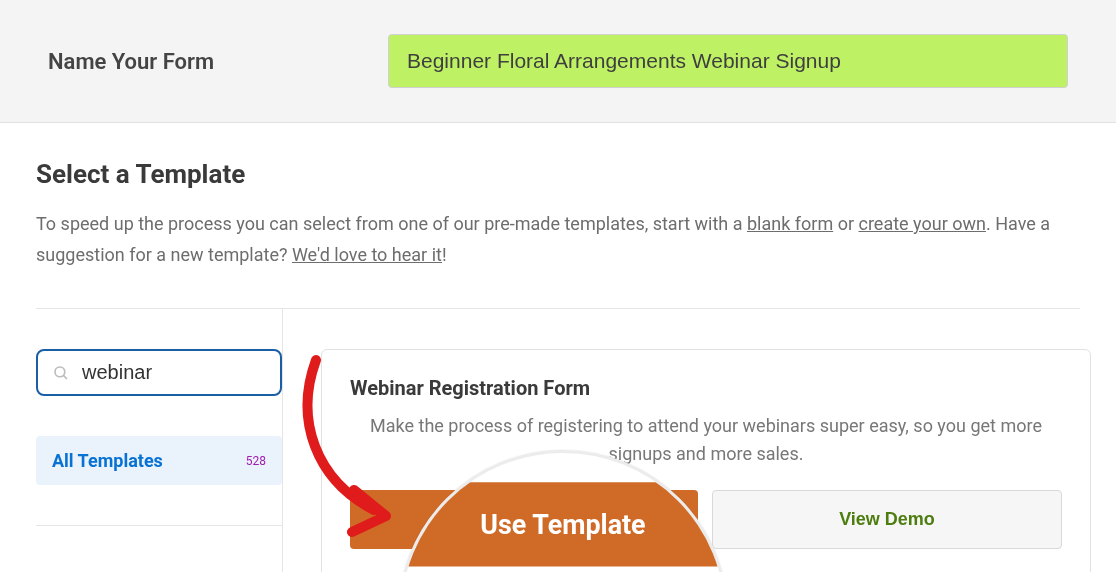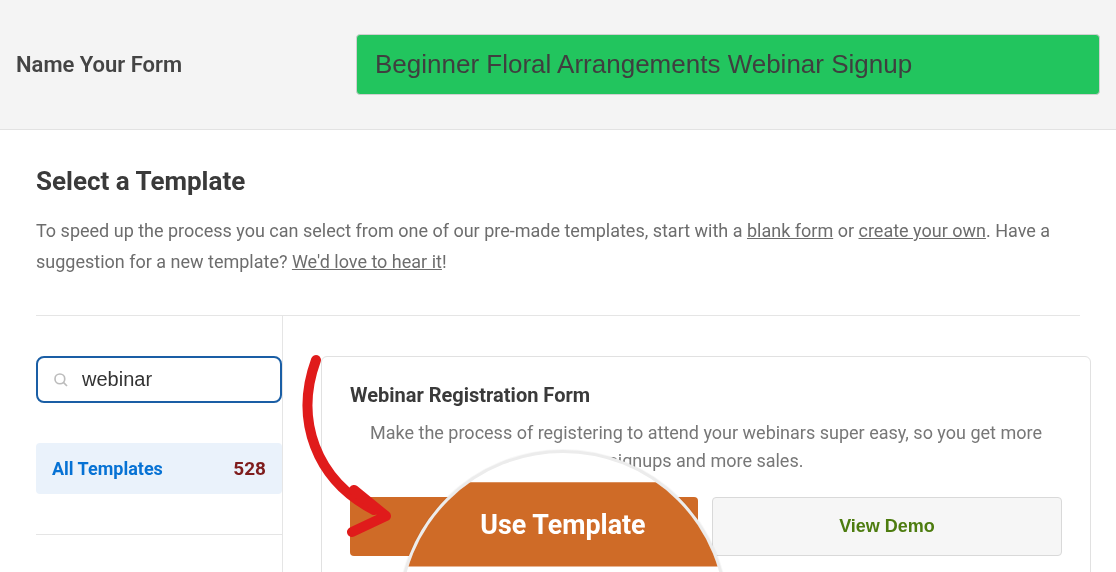--- a/index.html
+++ b/index.html
@@ -1,43 +1,43 @@
 <!DOCTYPE html>
 <html><head>
 <meta charset="utf-8">
 <style>
   * { box-sizing: border-box; margin: 0; padding: 0; }
   body { font-family: -apple-system, BlinkMacSystemFont, "Segoe UI", Roboto, Helvetica, Arial, sans-serif; background: #fff; color: #333; width: 1116px; height: 572px; overflow: hidden; position: relative; }
 
   
-  .topbar { background: #f4f4f4; border-bottom: 1px solid #e2e2e2; padding: 34px 16px; display: flex; align-items: center; gap: 40px; }
+  .topbar { background: #f4f4f4; border-bottom: 1px solid #e2e2e2; padding: 34px 48px; display: flex; align-items: center; gap: 40px; }
   .topbar-label { font-size: 22px; font-weight: 600; color: #444; flex: 0 0 auto; width: 300px; }
   .topbar-input { flex: 1; }
-  .topbar-input input { width: 100%; font-size: 26px; color: #3f3f3f; padding: 14px 18px; border: 1px solid #d0d0d0; border-radius: 4px; background: #22c55e; }
+  .topbar-input input { width: 100%; font-size: 21px; color: #3f3f3f; padding: 14px 18px; border: 1px solid #d0d0d0; border-radius: 4px; background: #bef264; }
 
   
   .main { padding: 36px 36px 0 36px; }
   .heading { font-size: 26px; font-weight: 700; color: #3a3a3a; margin-bottom: 20px; }
   .desc { font-size: 18px; color: #6d6d6d; line-height: 1.7; margin-bottom: 38px; }
   .desc a, .desc .link { color: #6d6d6d; text-decoration: underline; cursor: pointer; }
 
   
   .cols { display: flex; border-top: 1px solid #e5e5e5; }
   .sidebar { width: 298px; border-right: 1px solid #e5e5e5; padding: 40px 0 0 0; position: relative; }
   .content { flex: 1; padding: 40px 0 0 38px; }
 
   
   .search { display: flex; align-items: center; border: 2px solid #1a5ea5; border-radius: 8px; padding: 10px 14px; width: 246px; margin-bottom: 40px; background: #fff; }
   .search svg { width: 18px; height: 18px; flex: 0 0 auto; margin-right: 12px; }
   .search input { border: none; outline: none; font-size: 20px; color: #333; width: 100%; background: transparent; }
 
   
   .cat { display: flex; align-items: center; justify-content: space-between; background: #eaf2fb; border-radius: 4px; padding: 14px 16px; width: 246px; margin-bottom: 40px; cursor: pointer; }
   .cat-label { color: #0772d4; font-size: 18px; font-weight: 700; }
-  .cat-count { color: #7f1d1d; font-size: 19px; font-weight: 700; }
+  .cat-count { color: #a21caf; font-size: 12px; font-weight: 400; }
 
   .divider { border-top: 1px solid #e5e5e5; width: 246px; }
 
   
   .card { border: 1px solid #e1e1e1; border-radius: 6px; padding: 26px 28px 28px 28px; width: 770px; }
   .card-title { font-size: 20px; font-weight: 700; color: #3a3a3a; margin-bottom: 12px; }
   .card-desc { font-size: 18px; color: #777; line-height: 1.55; margin-bottom: 22px; text-align: center; }
   .card-actions { display: flex; gap: 14px; }
   .btn { flex: 1; text-align: center; font-size: 18px; font-weight: 700; padding: 18px 0; border-radius: 4px; cursor: pointer; border: none; }
   .btn-primary { background: #cf6b27; color: #fff; }

